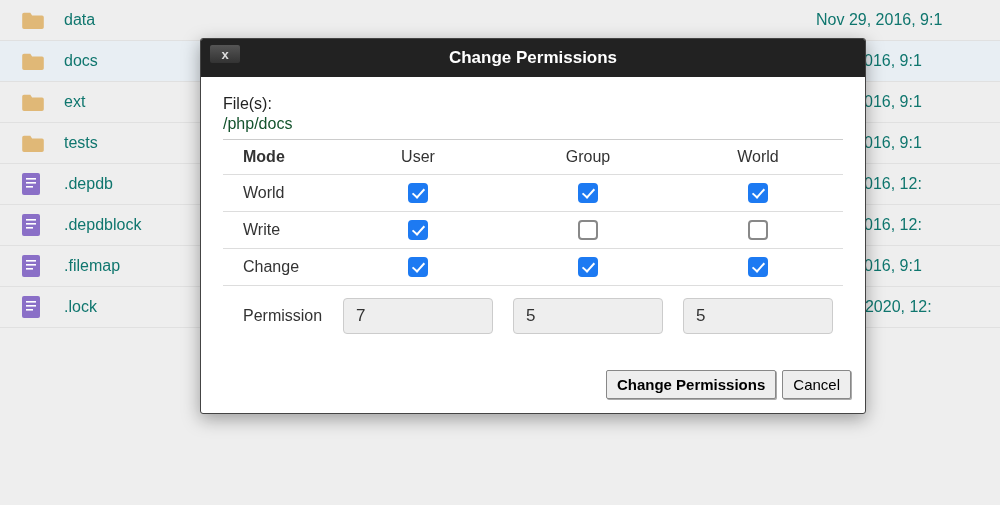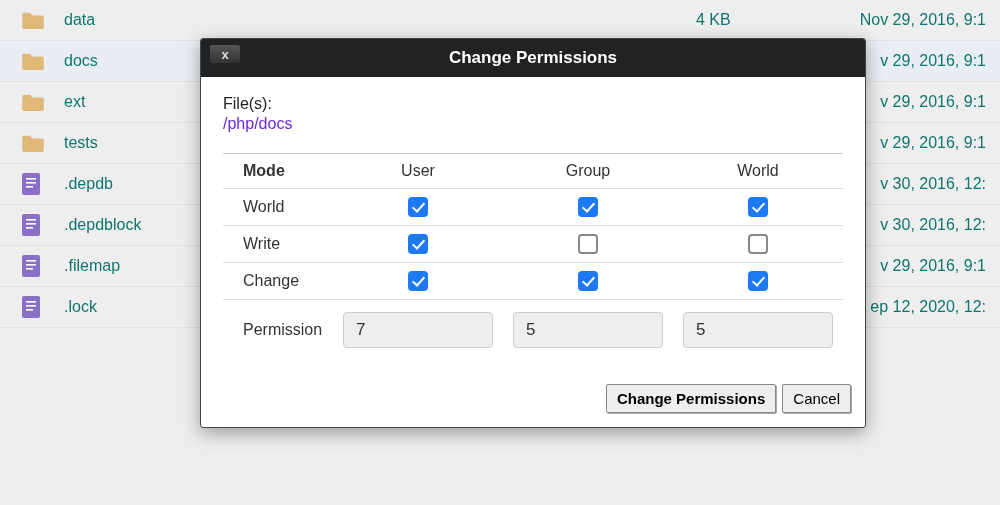--- a/index.html
+++ b/index.html
@@ -14,21 +14,21 @@
     height: 41px;
     padding: 0 14px 0 22px;
     border-bottom: 1px solid #e0e0e0;
     font-size: 16px;
     color: #0f766e;
   }
   .file-row.selected { background: #e8eef3; }
   .file-row .icon { width: 24px; height: 20px; display: flex; align-items: center; margin-right: 18px; }
   .file-row .name { flex: 1; }
   .file-row .size { width: 120px; text-align: left; }
-  .file-row .date { width: 170px; text-align: right; white-space: nowrap; overflow: hidden; }
+  .file-row .date { width: 170px; text-align: left; white-space: nowrap; overflow: hidden; }
 
   .folder-svg { width: 22px; height: 18px; }
   .file-svg { width: 18px; height: 22px; }
 
   
   .dialog {
     position: absolute;
     top: 38px;
     left: 200px;
     width: 666px;
@@ -60,21 +60,21 @@
     align-items: center;
     justify-content: center;
     cursor: pointer;
   }
   .close-btn span { color: #ddd; font-size: 13px; font-weight: bold; }
 
   .dialog-body {
     padding: 18px 22px 14px 22px;
   }
   .files-label { font-size: 16px; color: #222; margin-bottom: 2px; }
-  .files-path { font-size: 16px; color: #6d28d9; margin-bottom: 20px; }
+  .files-path { font-size: 16px; color: #14532d; margin-bottom: 6px; }
 
   table.perm {
     width: 100%;
     border-collapse: collapse;
     margin-top: 2px;
   }
   table.perm th, table.perm td {
     text-align: left;
     padding: 8px 6px;
     border-top: 1px solid #ddd;
@@ -145,21 +145,20 @@
 <body>
 
 <div class="file-list" id="file-list">
     <div class="file-row">
       <span class="icon">
         <svg class="folder-svg" viewBox="0 0 24 20">
           <path fill="#e0b877" d="M2 2h7l2 3h11a2 2 0 0 1 2 2v11a2 2 0 0 1-2 2H2a2 2 0 0 1-2-2V4a2 2 0 0 1 2-2z"></path>
         </svg>
       </span>
       <span class="name">data</span>
-      <span class="size">4 KB</span>
       <span class="date">Nov 29, 2016, 9:1</span>
     </div>
     <div class="file-row selected">
       <span class="icon">
         <svg class="folder-svg" viewBox="0 0 24 20">
           <path fill="#e0b877" d="M2 2h7l2 3h11a2 2 0 0 1 2 2v11a2 2 0 0 1-2 2H2a2 2 0 0 1-2-2V4a2 2 0 0 1 2-2z"></path>
         </svg>
       </span>
       <span class="name">docs</span>
       <span class="size"></span>

